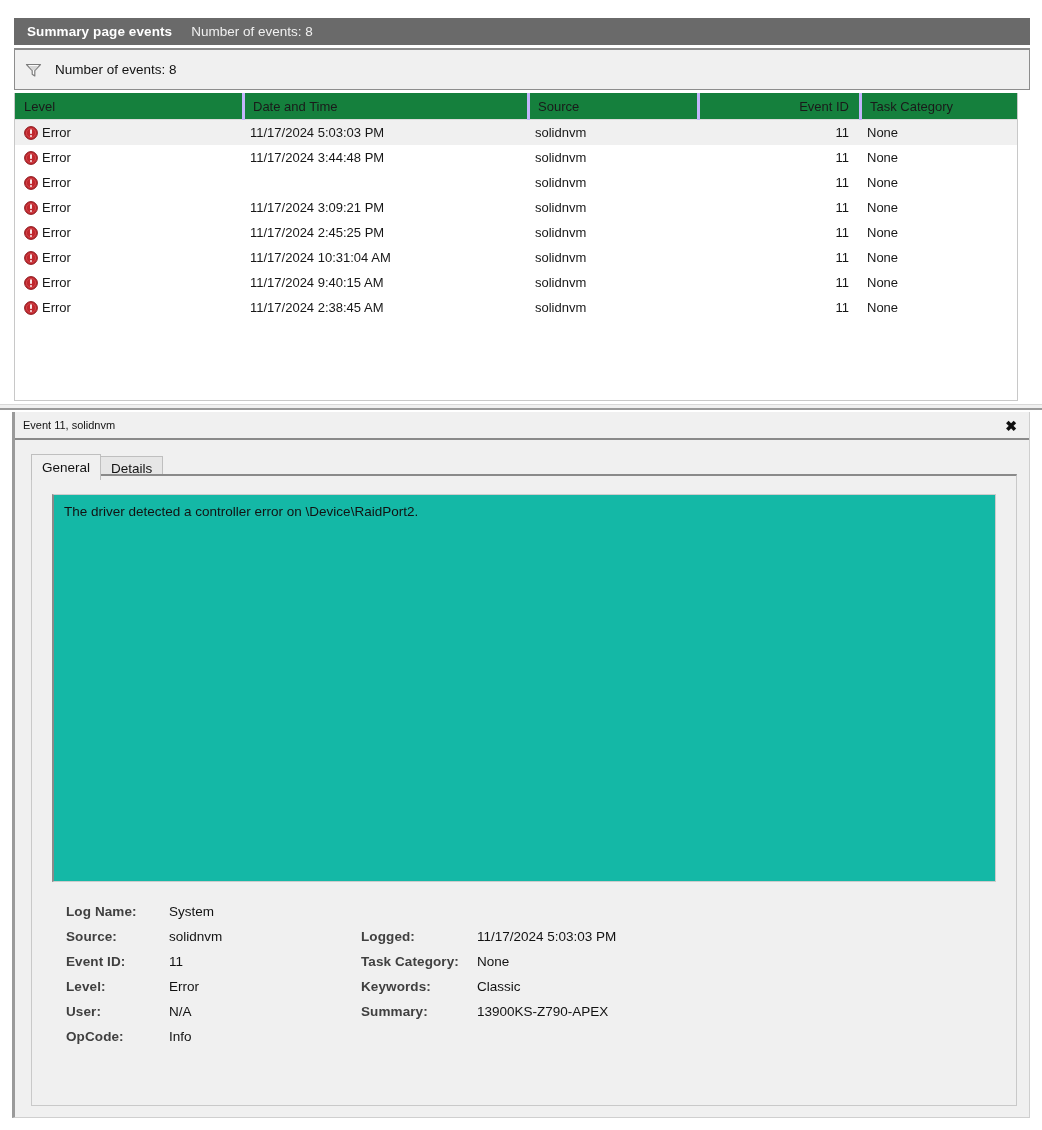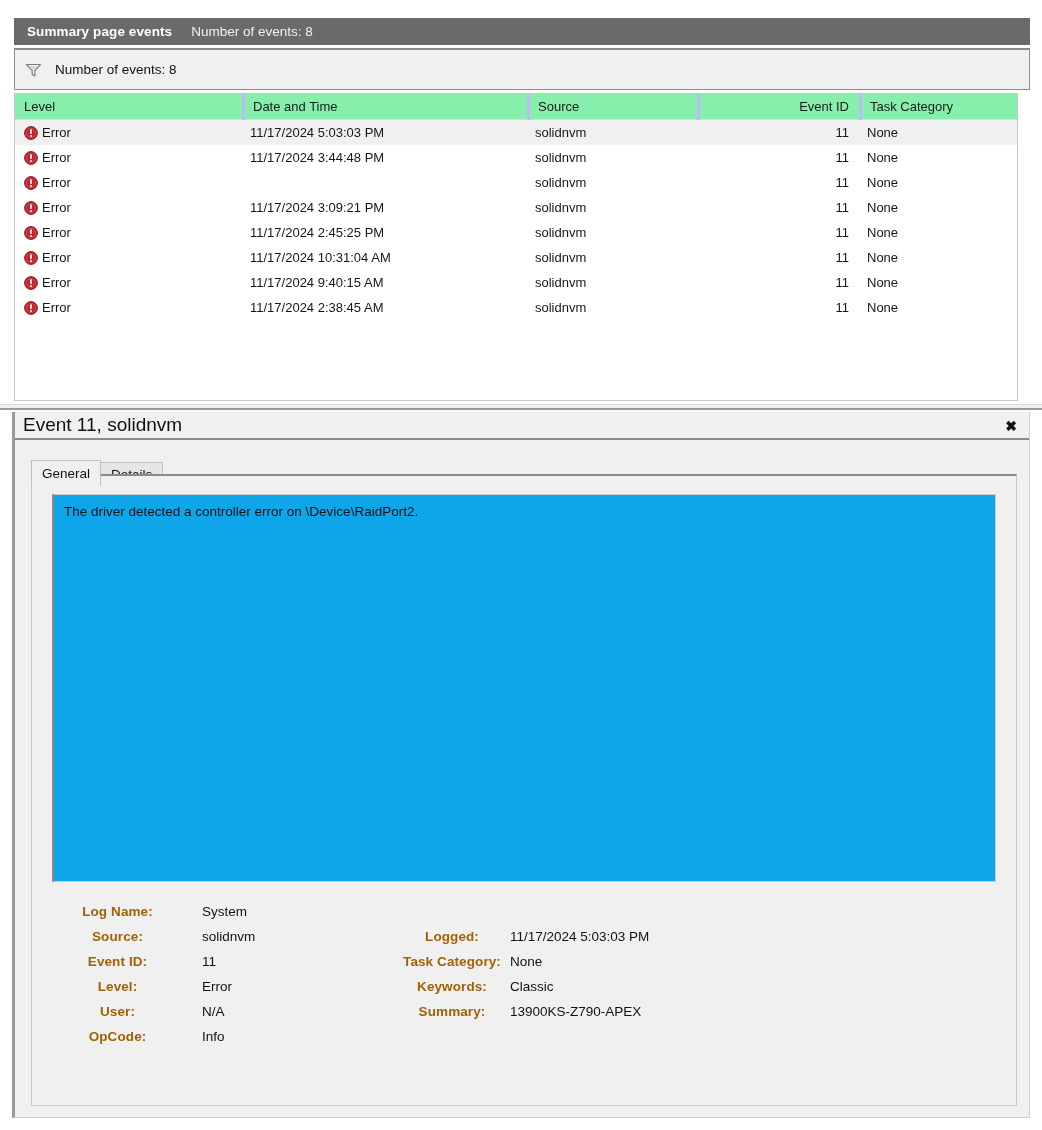--- a/index.html
+++ b/index.html
@@ -47,21 +47,21 @@
     position: absolute; left: 14px; top: 93px;
     width: 1004px; height: 308px;
     background: #ffffff;
     border: 1px solid #c8c8c8;
     border-top: none;
     overflow: hidden;
   }
   .list-header {
     position: relative;
     height: 27px;
-    background: #86efac;
+    background: #15803d;
     border-bottom: 1px solid #dcdcdc;
     width: 100%;
   }
   .hcell {
     position: absolute; top: 0; height: 27px;
     display: flex; align-items: center;
     font-size: 13px; color: #1a1a1a;
     border-left: 3px solid #c4b5fd;
     padding-left: 8px;
     overflow: hidden; white-space: nowrap;
@@ -104,33 +104,33 @@
     border-bottom: 1px solid #cfcfcf;
   }
   .detail-head {
     position: relative;
     height: 28px;
     display: flex; align-items: center;
     padding-left: 8px;
     border-bottom: 2px solid #8a8a8a;
     background: #f0f0f0;
   }
-  .detail-title { font-size: 19px; color: #121212; }
+  .detail-title { font-size: 11px; color: #121212; }
   .close-x {
     position: absolute; right: 8px; top: 4px;
     width: 20px; height: 20px;
     display: flex; align-items: center; justify-content: center;
     font-size: 14px; font-weight: bold; color: #101010;
     cursor: pointer;
   }
 
   .tabstrip {
     position: relative;
     height: 26px;
-    margin: 20px 0 0 16px;
+    margin: 14px 0 0 16px;
     display: flex; align-items: flex-end;
   }
   .tab {
     height: 24px;
     padding: 0 10px;
     display: flex; align-items: center;
     font-size: 13.5px; color: #121212;
     border: 1px solid #bfbfbf;
     border-bottom: none;
     background: #e6e6e6;
@@ -147,42 +147,41 @@
     position: absolute; left: 16px; top: 62px;
     width: 986px; height: 632px;
     background: #f0f0f0;
     border: 1px solid #c9c9c9;
     border-top: 2px solid #8a8a8a;
   }
 
   .descbox {
     position: absolute; left: 20px; top: 18px;
     width: 944px; height: 388px;
-    background: #0ea5e9;
+    background: #14b8a6;
     border: 1px solid #cccccc;
     border-left: 2px solid #8a8a8a;
     padding: 8px 10px;
     font-size: 13.5px;
     color: #121212;
     line-height: 1.4;
   }
 
   .metagrid {
     position: absolute; left: 34px; top: 428px;
     width: 900px;
   }
   .metarow { display: flex; align-items: flex-start; height: 25px; }
   .mlabel {
-    font-weight: bold; font-size: 13.5px; color: #a16207;
+    font-weight: bold; font-size: 13.5px; color: #404040;
     letter-spacing: .1px;
-    text-align: center;
   }
   .mvalue { font-size: 13.5px; color: #121212; }
   .col-left-label { width: 103px; flex: 0 0 103px; }
-  .col-left-value { width: 192px; flex: 0 0 192px; margin-left: 33px; }
+  .col-left-value { width: 192px; flex: 0 0 192px; }
   .col-right-label { width: 116px; flex: 0 0 116px; }
   .col-right-value { flex: 1 1 auto; }
 </style>
 </head>
 <body>
 
 <div id="root">
 
   <div class="banner">
     <span class="banner-title">Summary page events</span>

